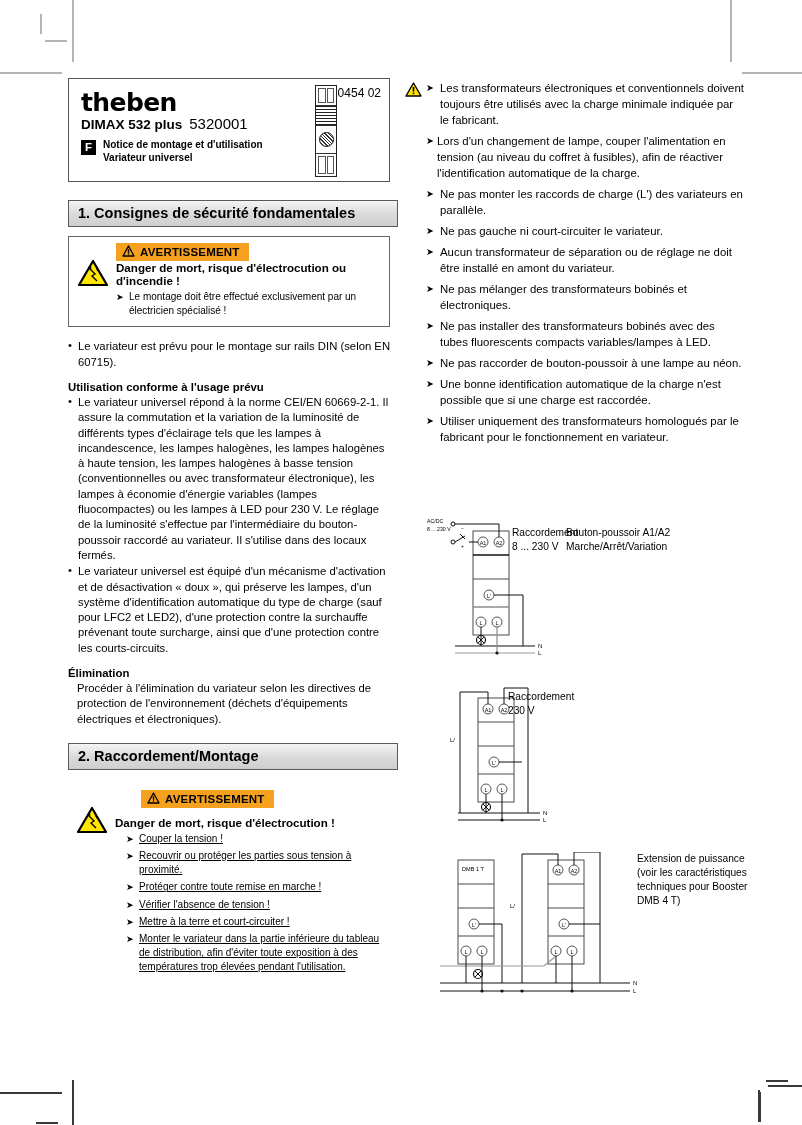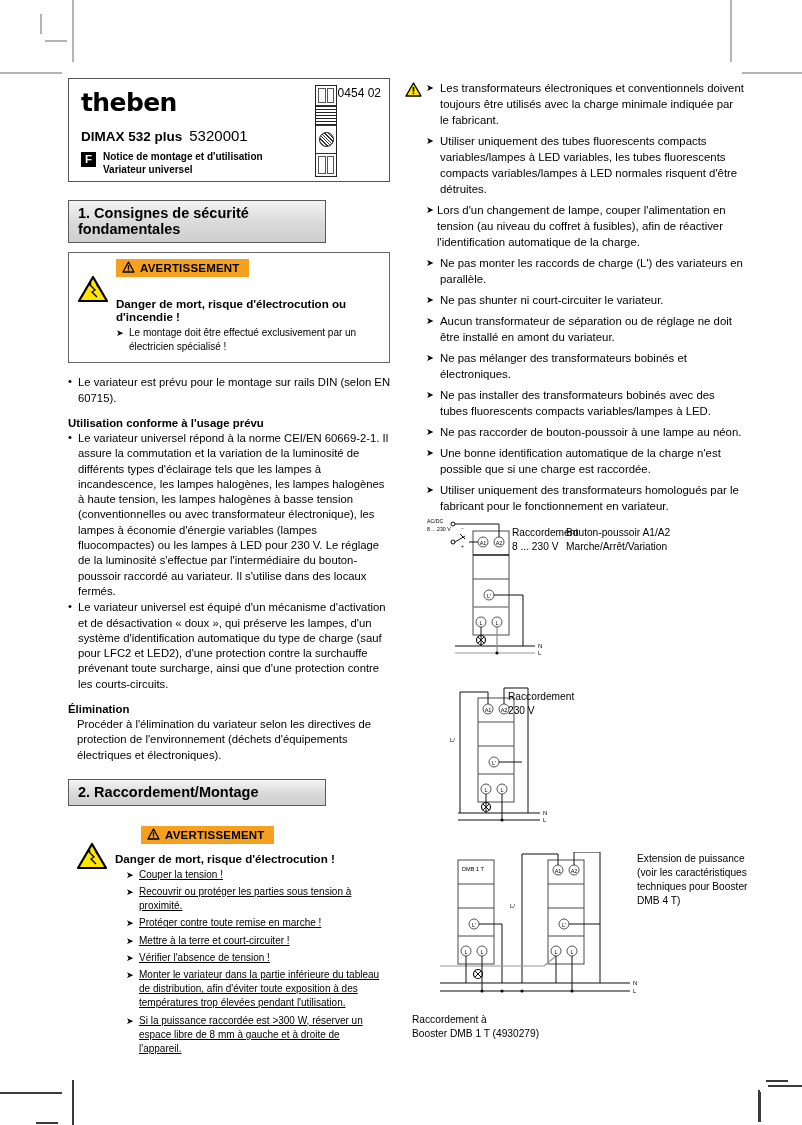--- a/index.html
+++ b/index.html
@@ -49,21 +49,20 @@
   }
   .brand {
     font-family: "DejaVu Sans", sans-serif;
     font-weight: bold;
     font-size: 25px;
     letter-spacing: -0.6px;
     line-height: 1;
     margin: 2px 0 0 0;
   }
   .product-line {
-    margin-top: 12px;
     display: flex;
     align-items: baseline;
     gap: 7px;
   }
   .product-name {
     font-weight: bold;
     font-size: 13.5px;
   }
   .product-code {
     font-size: 15px;
@@ -120,21 +119,21 @@
 
   
   .section-head {
     margin-top: 18px;
     border: 1px solid #5a5a5a;
     background: linear-gradient(180deg,#f4f4f4 0%,#d9d9d9 55%,#cfcfcf 100%);
     font-weight: bold;
     font-size: 14.5px;
     padding: 4px 9px 5px 9px;
     box-sizing: border-box;
-    width: 258px;
+    width: 330px;
   }
 
   
   .warn-box {
     margin-top: 9px;
     border: 1px solid #666;
     width: 322px;
     box-sizing: border-box;
     padding: 6px 8px 8px 8px;
     display: flex;
@@ -158,21 +157,21 @@
     background: #f6a020;
     padding: 2px 9px 2px 6px;
     font-weight: bold;
     font-size: 11.5px;
     letter-spacing: 0.2px;
   }
   .avert-tag .mini-tri { display:block; }
   .warn-title {
     font-weight: bold;
     font-size: 11.6px;
-    margin-top: 20px;
+    margin-top: 0;
   }
 
   
   .para {
     font-size: 11.3px;
     line-height: 1.355;
     margin-top: 8px;
   }
   .para.tight { margin-top: 2px; }
   .bold-head {
@@ -369,50 +368,48 @@
               <rect x="5.8" y="8.4" width="1.4" height="1.3" fill="#000"></rect>
             </svg>
           </span>
           <span>AVERTISSEMENT</span>
         </div>
         <div class="warn-title" style="margin-top:8px;">Danger de mort, risque d'électrocution !</div>
         <ul class="arrows" style="padding-left:11px;text-decoration:underline;">
           <li>Couper la tension !</li>
           <li>Recouvrir ou protéger les parties sous tension à proximité.</li>
           <li>Protéger contre toute remise en marche !</li>
+          <li>Vérifier l'absence de tension !</li>
           <li>Mettre à la terre et court-circuiter !</li>
-          <li>Vérifier l'absence de tension !</li>
           <li>Monter le variateur dans la partie inférieure du tableau de distribution, afin d'éviter toute exposition à des températures trop élevées pendant l'utilisation.</li>
-          <li>Si la puissance raccordée est &gt;300 W, réserver un espace libre de 8 mm à gauche et à droite de l'appareil.</li>
         </ul>
       </div>
     </div>
 
   </div>
 
   <div class="col-right">
 
     <div class="right-head">
       <span class="mini-tri">
         <svg width="17" height="15" viewBox="0 0 17 15">
           <polygon points="8.5,1 16,14 1,14" fill="#ffe500" stroke="#000" stroke-width="1.4" stroke-linejoin="round"></polygon>
           <rect x="7.7" y="5" width="1.6" height="4.6" fill="#000"></rect>
           <rect x="7.7" y="10.6" width="1.6" height="1.5" fill="#000"></rect>
         </svg>
       </span>
       <ul class="rlist" style="flex:1;">
         <li style="margin-top:0;">Les transformateurs électroniques et conventionnels doivent toujours être utilisés avec la charge minimale indiquée par le fabricant.</li>
-        <li>Utiliser uniquement des tubes fluorescents compacts variables/lampes à LED variables, les tubes fluorescents compacts variables/lampes à LED normales risquent d'être détruites.</li>
       </ul>
     </div>
 
     <ul class="rlist" style="margin-top:5px; padding-left:21px;">
       <li class="tightarrow">Lors d'un changement de lampe, couper l'alimentation en tension (au niveau du coffret à fusibles), afin de réactiver l'identification automatique de la charge.</li>
       <li>Ne pas monter les raccords de charge (L') des variateurs en parallèle.</li>
-      <li>Ne pas shunter ni court-circuiter le variateur.</li>
+      <li>Ne pas gauche ni court-circuiter le variateur.</li>
       <li>Aucun transformateur de séparation ou de réglage ne doit être installé en amont du variateur.</li>
       <li>Ne pas mélanger des transformateurs bobinés et électroniques.</li>
       <li>Ne pas installer des transformateurs bobinés avec des tubes fluorescents compacts variables/lampes à LED.</li>
       <li>Ne pas raccorder de bouton-poussoir à une lampe au néon.</li>
       <li>Une bonne identification automatique de la charge n'est possible que si une charge est raccordée.</li>
       <li>Utiliser uniquement des transformateurs homologués par le fabricant pour le fonctionnement en variateur.</li>
     </ul>
 
   </div>
 
@@ -582,18 +579,14 @@
       <line x1="116" y1="104" x2="116" y2="131" stroke="#111" stroke-width="1"></line>
       <line x1="132" y1="104" x2="132" y2="139" stroke="#111" stroke-width="1"></line>
       <circle cx="132" cy="139" r="1.6" fill="#111"></circle>
       <circle cx="82" cy="139" r="1.6" fill="#111"></circle>
       <circle cx="62" cy="139" r="1.6" fill="#111"></circle>
     </svg>
   </div>
   <div class="diag-caption" style="left:637px; top:852px; width:115px;">
     <span>Extension de puissance (voir les caractéristiques techniques pour Booster DMB 4 T)</span>
   </div>
-  <div class="footnote" style="left:412px; top:1013px; width:220px;">
-    <span>Raccordement à</span><br>
-    <span>Booster DMB 1 T (4930279)</span>
-  </div>
 
 </div>
 
 </body></html>

